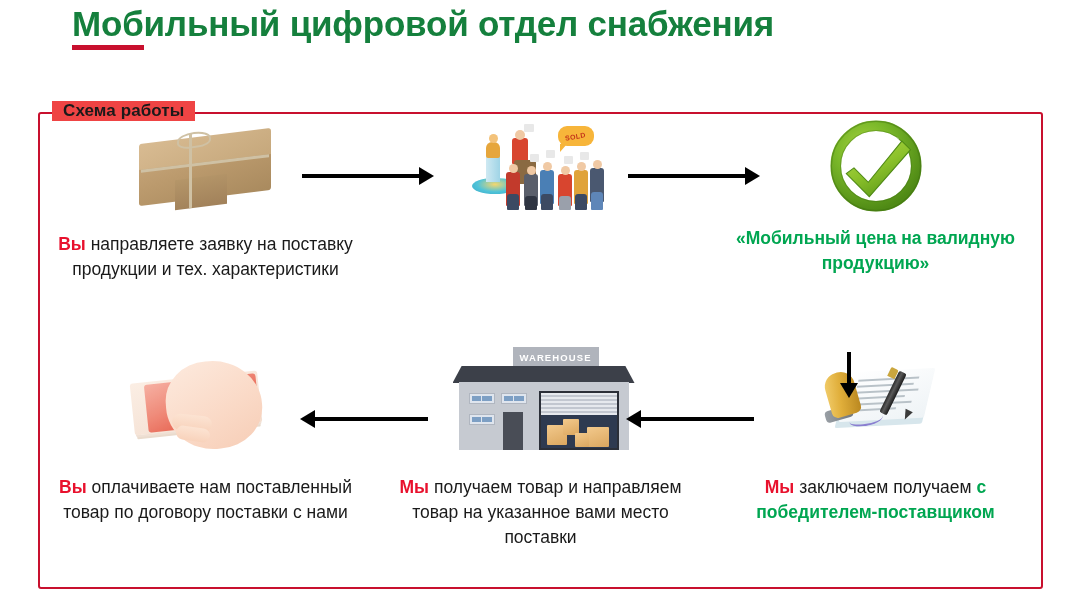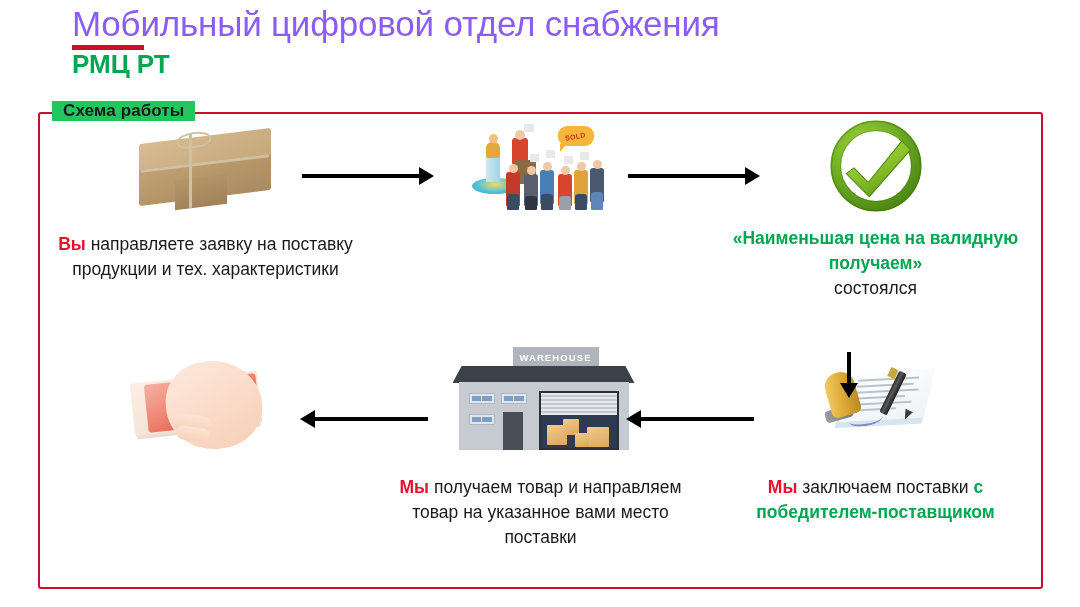--- a/index.html
+++ b/index.html
@@ -16,22 +16,22 @@
 
   
   .header {
     position: absolute;
     left: 72px;
     top: 4px;
     width: 960px;
   }
   .header-title {
     font-size: 35px;
-    font-weight: normal;
-    color: #8b5cf6;
+    font-weight: bold;
+    color: #15803d;
     letter-spacing: -0.2px;
     line-height: 1.12;
     white-space: nowrap;
   }
   .header-accent-bar {
     width: 72px;
     height: 5px;
     background: #c8102e;
     margin-top: 2px;
     margin-bottom: 1px;
@@ -51,21 +51,21 @@
     top: 112px;
     width: 1005px;
     height: 477px;
     border: 2.5px solid #c8102e;
     border-radius: 3px;
   }
   .frame-legend {
     position: absolute;
     left: 52px;
     top: 101px;
-    background: #22c55e;
+    background: #ef4444;
     padding: 0 11px;
     font-size: 17px;
     font-weight: bold;
     color: #1a1a1a;
     letter-spacing: 0.1px;
     z-index: 5;
   }
 
   
   .row {
@@ -363,21 +363,20 @@
     border-radius: 0 0 60% 40%;
     transform: rotate(-6deg);
   }
 </style>
 </head>
 <body>
 
 <div class="header">
   <div class="header-title">Мобильный цифровой отдел снабжения</div>
   <div class="header-accent-bar"></div>
-  <div class="header-sub">РМЦ РТ</div>
 </div>
 
 <div class="frame"></div>
 <div class="frame-legend">Схема работы</div>
 
 <div class="arrow-h" id="arrow-1">
   <div class="arrow-shaft"></div>
   <div class="arrow-head-right"></div>
 </div>
 <div class="arrow-h" id="arrow-2">
@@ -482,37 +481,39 @@
           </defs>
           <circle cx="48" cy="48" r="42" fill="none" stroke="url(#ringGrad)" stroke-width="11"></circle>
           <circle cx="48" cy="48" r="46.5" fill="none" stroke="#3d6f10" stroke-width="1.2" opacity="0.45"></circle>
           <circle cx="48" cy="48" r="37" fill="none" stroke="#3d6f10" stroke-width="1.2" opacity="0.35"></circle>
           <path d="M25 50 L40 65 L75 22 L84 31 L41 80 L17 56 Z" fill="url(#tickGrad)" stroke="#4f8a15" stroke-width="1.1"></path>
           <path d="M30 28 A38 38 0 0 1 70 20" fill="none" stroke="#ffffff" stroke-width="4" opacity="0.35" stroke-linecap="round"></path>
         </svg>
       </div>
     </div>
     <div class="caption" style="margin-top:14px;">
-      <div class="caption-green-block">«Наименьшая цена на валидную получаем»</div>
-      <div>состоялся</div>
+      <div class="caption-green-block">«Мобильный цена на валидную продукцию»</div>
     </div>
   </div>
 </div>
 
 <div class="row row-bottom">
 
   <div class="cell">
     <div class="art art-bottom">
       <div class="money">
         <div class="money-stack"></div>
         <div class="money-note"></div>
         <div class="money-hand"></div>
         <div class="money-finger f1"></div>
         <div class="money-finger f2"></div>
       </div>
+    </div>
+    <div class="caption">
+      <span class="hl-red">Вы</span><span> оплачиваете нам поставленный товар по договору поставки с нами</span>
     </div>
   </div>
 
   <div class="cell">
     <div class="art art-bottom">
       <div class="warehouse">
         <div class="wh-sign">
           <span>WAREHOUSE</span>
         </div>
         <div class="wh-roof"></div>
@@ -550,16 +551,16 @@
         </div>
         <div class="ct-sig"></div>
         <div class="ct-stamp-base"></div>
         <div class="ct-stamp-body"></div>
         <div class="ct-pen"></div>
         <div class="ct-pen-cap"></div>
         <div class="ct-pen-tip"></div>
       </div>
     </div>
     <div class="caption">
-      <span class="hl-red">Мы</span><span> заключаем поставки </span><span class="caption-green-block">с победителем-поставщиком</span>
+      <span class="hl-red">Мы</span><span> заключаем получаем </span><span class="caption-green-block">с победителем-поставщиком</span>
     </div>
   </div>
 </div>
 
 </body></html>

